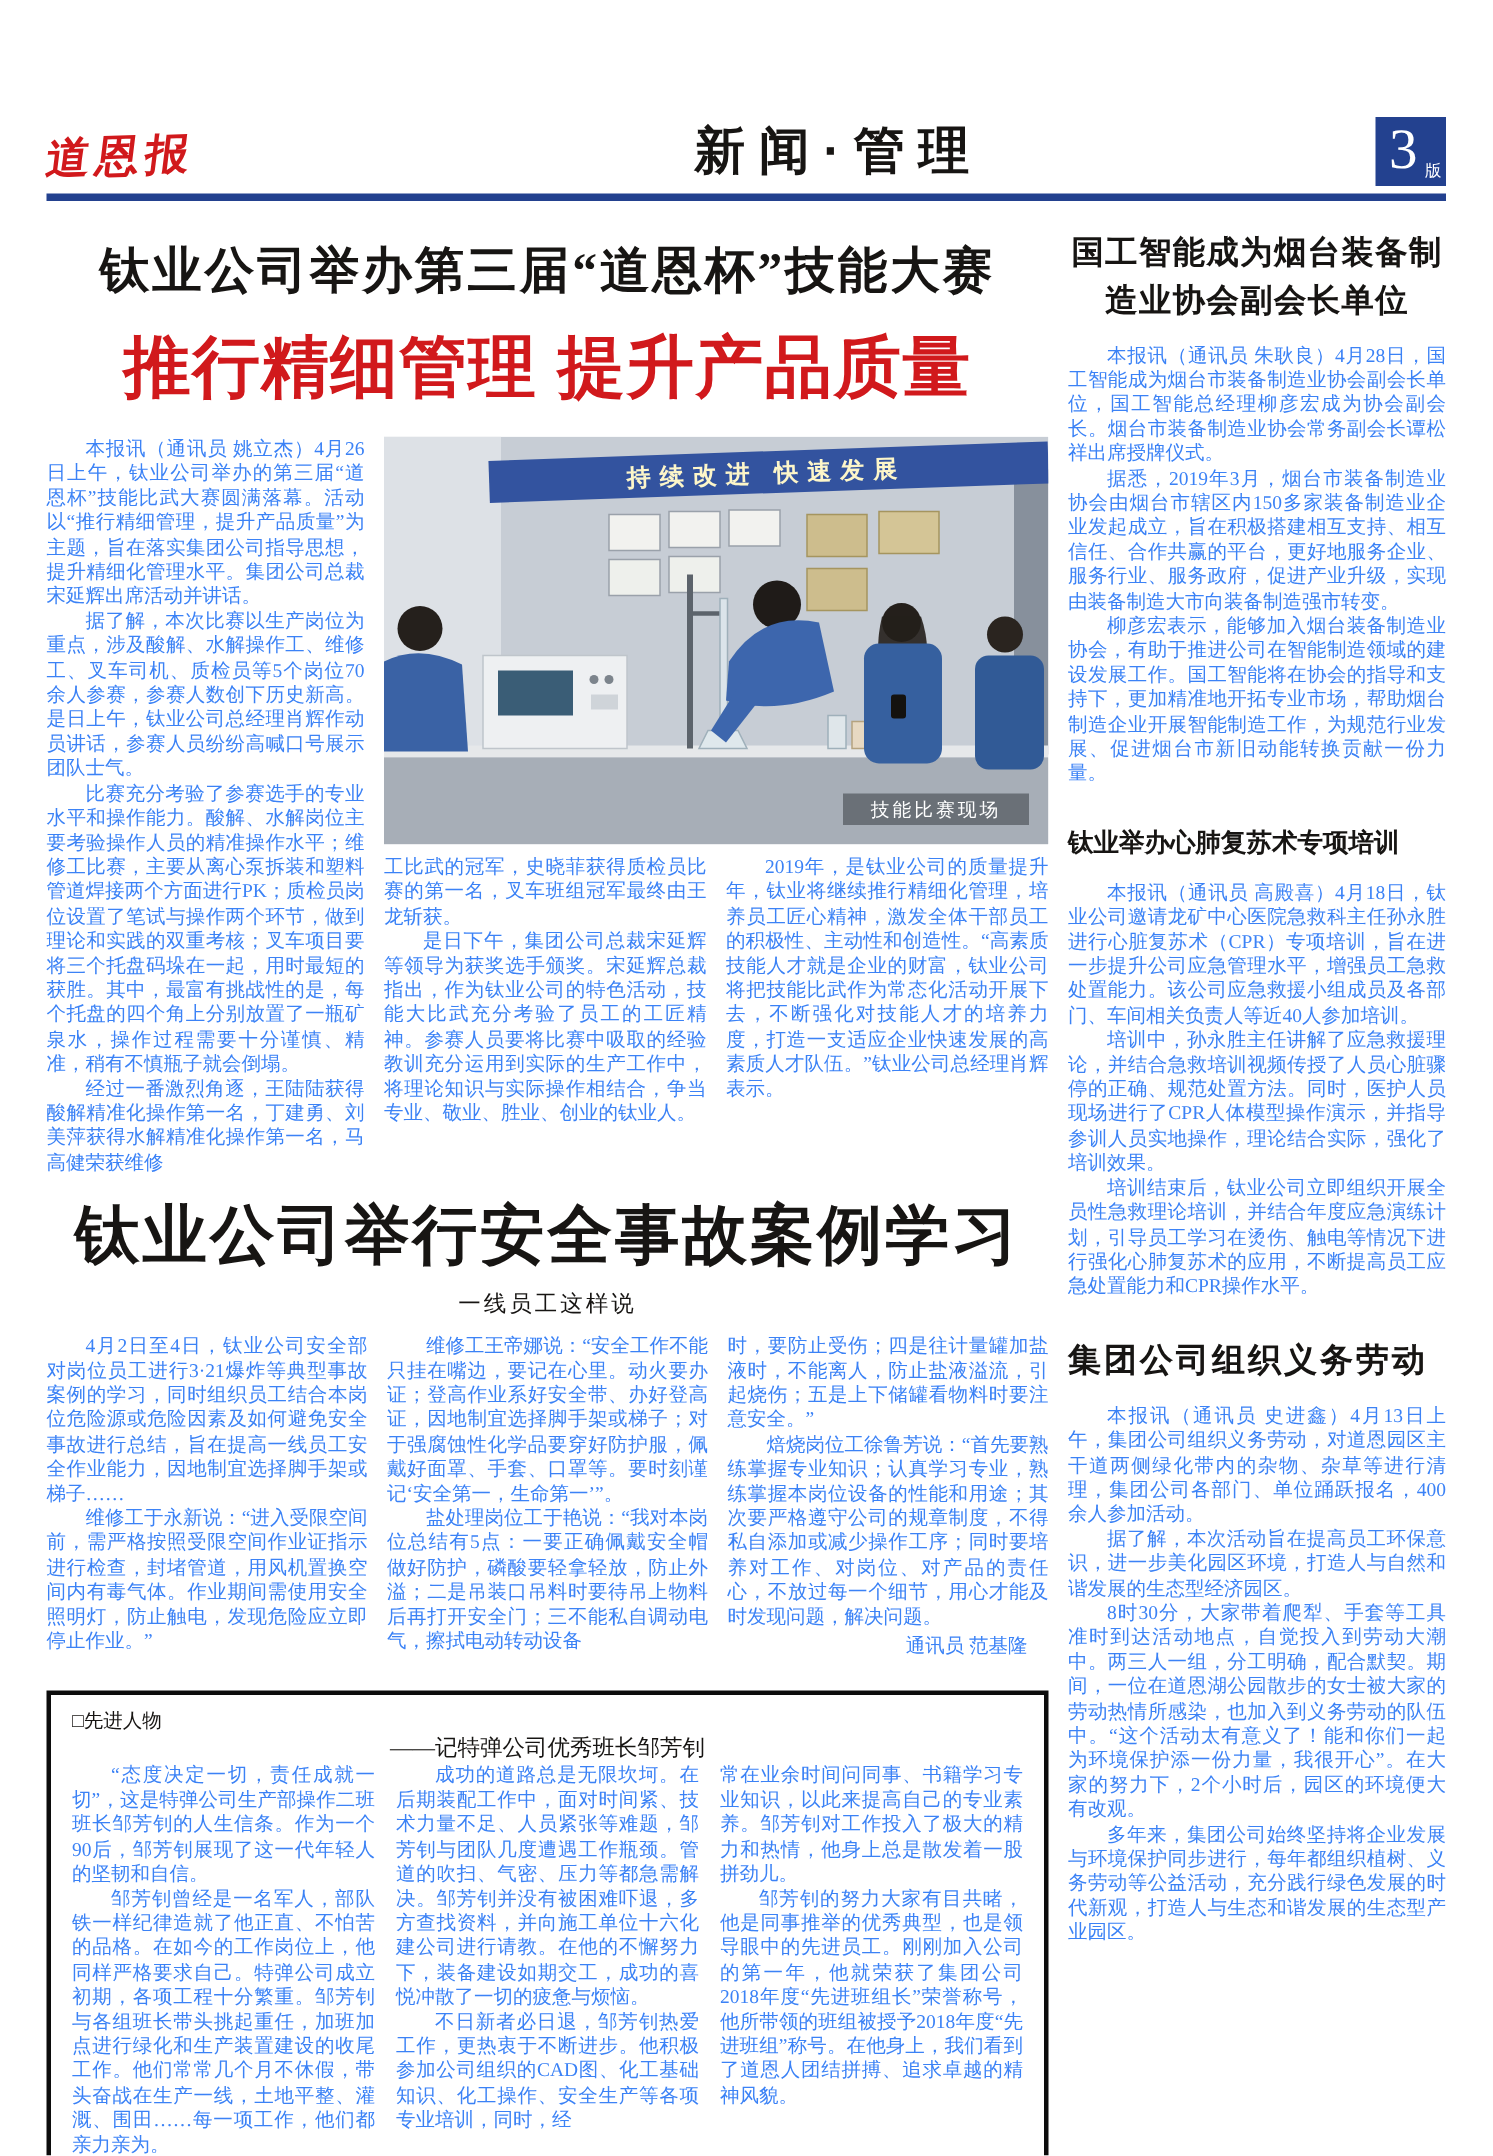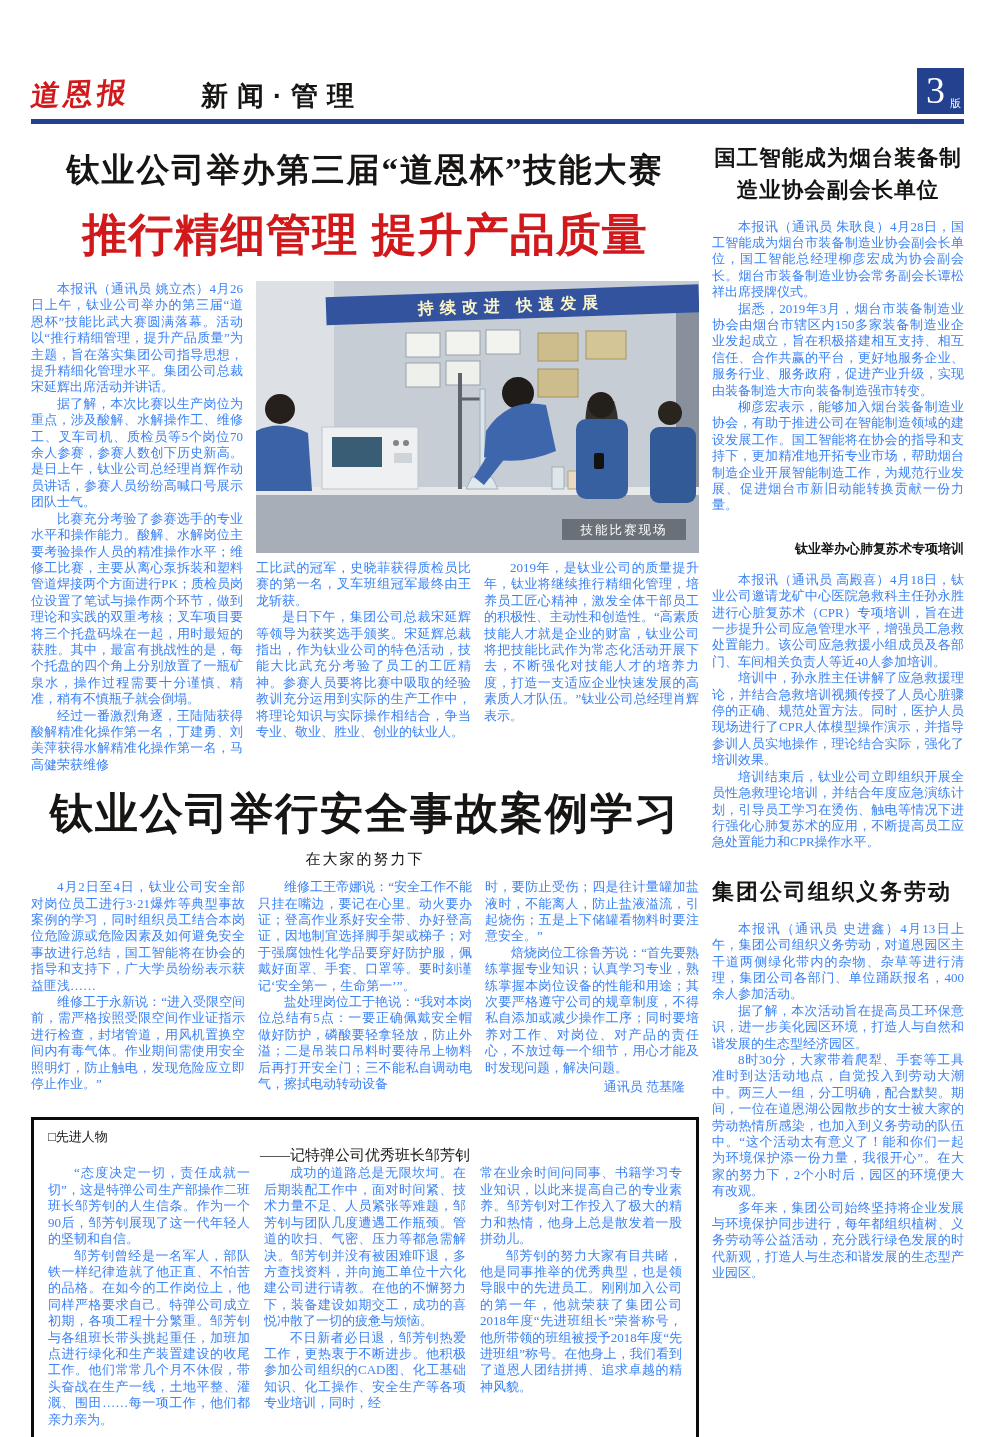--- a/index.html
+++ b/index.html
@@ -16,21 +16,21 @@
     padding:0 31px;
   }
   
   .header{padding-top:50px;display:flex;align-items:flex-end;position:relative;}
   .masthead{
     width:140px;color:var(--accent_red);font-size:29px;font-weight:700;
     letter-spacing:4px;transform:skew(-7deg,-2deg);
     font-family:"Liberation Serif",serif;
   }
   .section-title{
-    flex:1;text-align:left;font-size:27px;font-weight:700;letter-spacing:9px;
+    flex:1;text-align:center;font-size:34px;font-weight:700;letter-spacing:9px;
     font-family:"Liberation Sans","DejaVu Sans",sans-serif;padding-left:30px;margin-top:28px;
   }
   .pagebox{
     width:47px;height:46px;background:var(--header_blue);color:#fff;
     position:relative;flex:0 0 auto;
   }
   .pagebox .num{
     font-family:"Liberation Serif",serif;font-size:38px;line-height:44px;
     display:block;text-align:center;margin-right:10px;
   }
@@ -86,21 +86,21 @@
   .feature-body{display:flex;gap:14px;}
   .feature-body>div{flex:1;min-width:0;}
   
   .rail-art{margin-bottom:26px;}
   .rail-head-big{
     text-align:center;font-size:21.5px;font-weight:900;line-height:1.5;
     font-family:"Liberation Sans","DejaVu Sans",sans-serif;margin-bottom:12px;
     letter-spacing:1px;
   }
   .rail-head-mid{
-    text-align:right;font-size:13px;font-weight:900;
+    text-align:left;font-size:17px;font-weight:900;
     font-family:"Liberation Sans","DejaVu Sans",sans-serif;margin:6px 0 14px;
   }
   .rail-head-c{
     text-align:left;font-size:22px;font-weight:900;letter-spacing:2px;
     font-family:"Liberation Sans","DejaVu Sans",sans-serif;margin:4px 0 14px;
   }
 </style>
 </head>
 <body>
 
@@ -198,24 +198,24 @@
               <div>
                   <p class="para">2019年，是钛业公司的质量提升年，钛业将继续推行精细化管理，培养员工匠心精神，激发全体干部员工的积极性、主动性和创造性。“高素质技能人才就是企业的财富，钛业公司将把技能比武作为常态化活动开展下去，不断强化对技能人才的培养力度，打造一支适应企业快速发展的高素质人才队伍。”钛业公司总经理肖辉表示。</p>
                 </div>
             </div>
           </div>
         </div>
       </div>
 
       <div class="safety">
         <div class="safety-headline">钛业公司举行安全事故案例学习</div>
-        <div class="safety-sub">在大家的努力下</div>
+        <div class="safety-sub">一线员工这样说</div>
         <div class="safety-body">
           <div>
-              <p class="para">4月2日至4日，钛业公司安全部对岗位员工进行3·21爆炸等典型事故案例的学习，同时组织员工结合本岗位危险源或危险因素及如何避免安全事故进行总结，国工智能将在协会的指导和支持下，广大学员纷纷表示获益匪浅……</p>
+              <p class="para">4月2日至4日，钛业公司安全部对岗位员工进行3·21爆炸等典型事故案例的学习，同时组织员工结合本岗位危险源或危险因素及如何避免安全事故进行总结，旨在提高一线员工安全作业能力，因地制宜选择脚手架或梯子……</p>
               <p class="para">维修工于永新说：“进入受限空间前，需严格按照受限空间作业证指示进行检查，封堵管道，用风机置换空间内有毒气体。作业期间需使用安全照明灯，防止触电，发现危险应立即停止作业。”</p>
             </div>
           <div>
               <p class="para">维修工王帝娜说：“安全工作不能只挂在嘴边，要记在心里。动火要办证；登高作业系好安全带、办好登高证，因地制宜选择脚手架或梯子；对于强腐蚀性化学品要穿好防护服，佩戴好面罩、手套、口罩等。要时刻谨记‘安全第一，生命第一’”。</p>
               <p class="para">盐处理岗位工于艳说：“我对本岗位总结有5点：一要正确佩戴安全帽做好防护，磷酸要轻拿轻放，防止外溢；二是吊装口吊料时要待吊上物料后再打开安全门；三不能私自调动电气，擦拭电动转动设备</p>
             </div>
           <div>
             <div>
                 <p class="para cont">时，要防止受伤；四是往计量罐加盐液时，不能离人，防止盐液溢流，引起烧伤；五是上下储罐看物料时要注意安全。”</p>
                 <p class="para">焙烧岗位工徐鲁芳说：“首先要熟练掌握专业知识；认真学习专业，熟练掌握本岗位设备的性能和用途；其次要严格遵守公司的规章制度，不得私自添加或减少操作工序；同时要培养对工作、对岗位、对产品的责任心，不放过每一个细节，用心才能及时发现问题，解决问题。</p>

